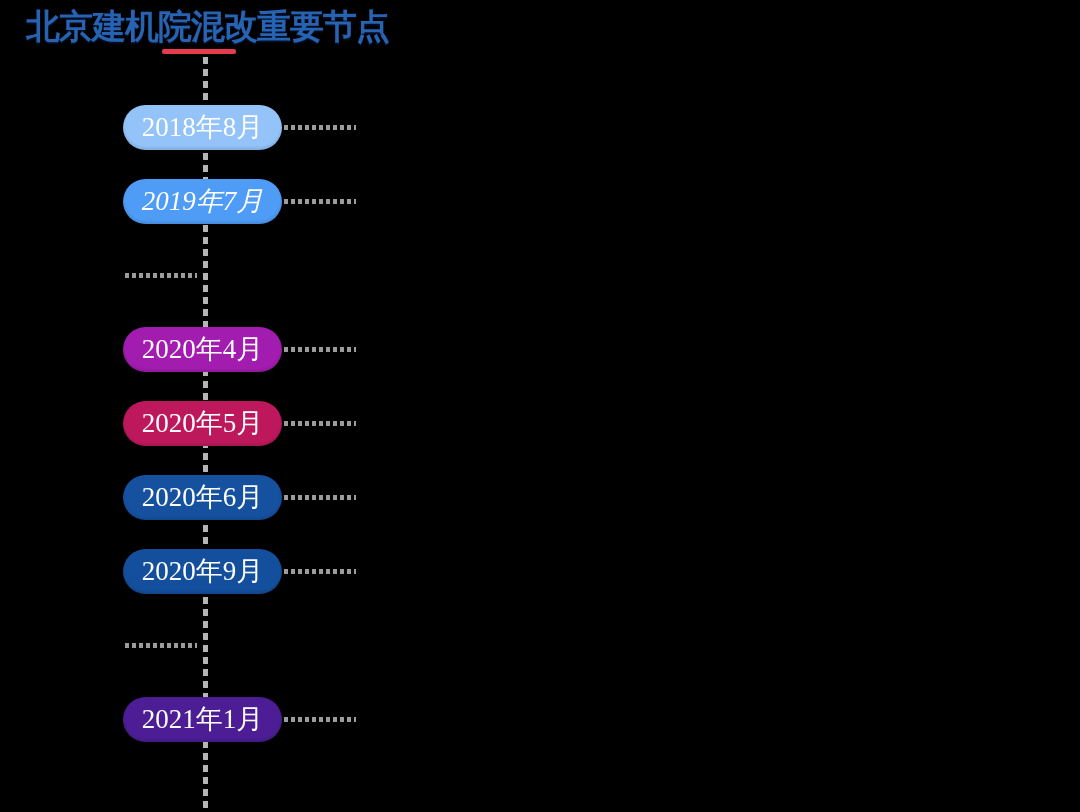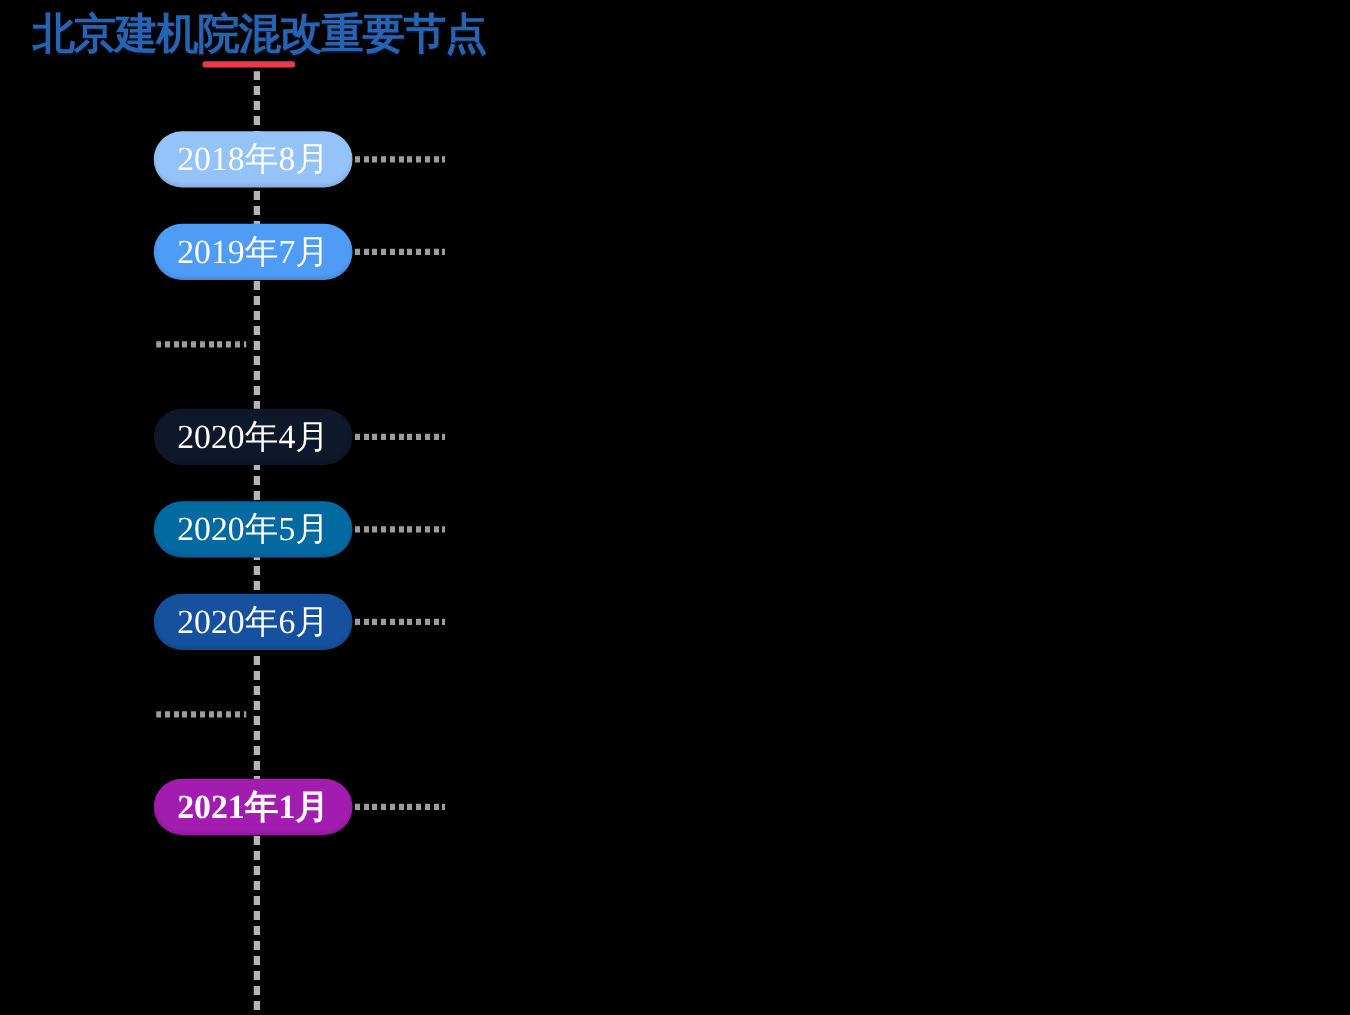--- a/index.html
+++ b/index.html
@@ -106,58 +106,64 @@
 
   <div class="timeline-rows">
   <div class="timeline-row">
     <div class="timeline-pill" style="background: rgb(147, 195, 248);">
       <span class="timeline-pill-label">2018年8月</span>
     </div>
     <div class="connector-dotted-line"></div>
   </div>
 
   <div class="timeline-row">
-    <div class="timeline-pill" style="background: rgb(78, 156, 246);">
+    <div class="timeline-pill" style="background: rgb(78, 156, 246); font-style: italic;">
       <span class="timeline-pill-label">2019年7月</span>
     </div>
     <div class="connector-dotted-line"></div>
   </div>
 
   <div class="timeline-row">
     <div class="connector-dotted-line"></div>
   </div>
 
   <div class="timeline-row">
-    <div class="timeline-pill" style="background: #0f172a;">
+    <div class="timeline-pill" style="background: #a21caf;">
       <span class="timeline-pill-label">2020年4月</span>
     </div>
     <div class="connector-dotted-line"></div>
   </div>
 
   <div class="timeline-row">
-    <div class="timeline-pill" style="background: #0369a1;">
+    <div class="timeline-pill" style="background: #be185d;">
       <span class="timeline-pill-label">2020年5月</span>
     </div>
     <div class="connector-dotted-line"></div>
   </div>
 
   <div class="timeline-row">
     <div class="timeline-pill" style="background: rgb(21, 81, 159); text-align: right;">
       <span class="timeline-pill-label">2020年6月</span>
     </div>
     <div class="connector-dotted-line"></div>
   </div>
 
+  <div class="timeline-row">
+    <div class="timeline-pill" style="background: rgb(19, 79, 156);">
+      <span class="timeline-pill-label">2020年9月</span>
+    </div>
+    <div class="connector-dotted-line"></div>
+  </div>
 
   <div class="timeline-row">
     <div class="connector-dotted-line"></div>
   </div>
 
   <div class="timeline-row">
-    <div class="timeline-pill" style="background: #a21caf; font-weight: bold;">
+    <div class="timeline-pill" style="background: #4c1d95;">
       <span class="timeline-pill-label">2021年1月</span>
     </div>
     <div class="connector-dotted-line"></div>
   </div>
 
 </div>
 
 </div>
 
 </body></html>

